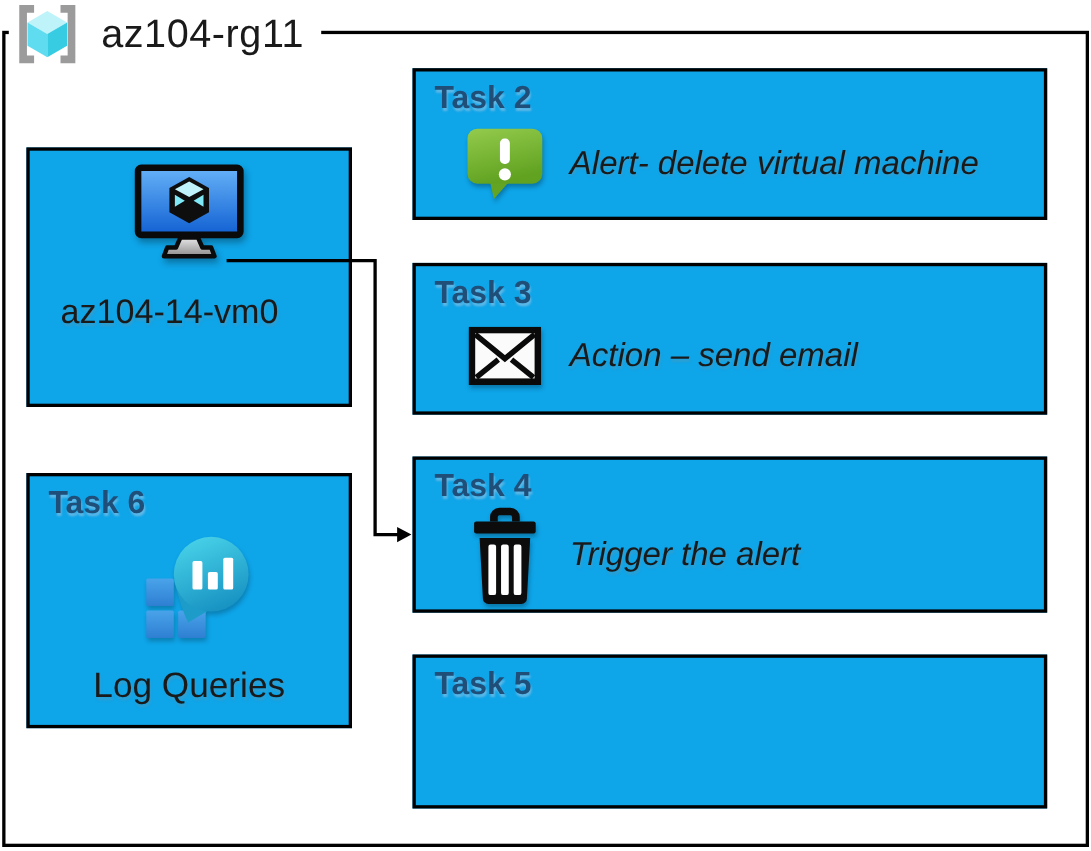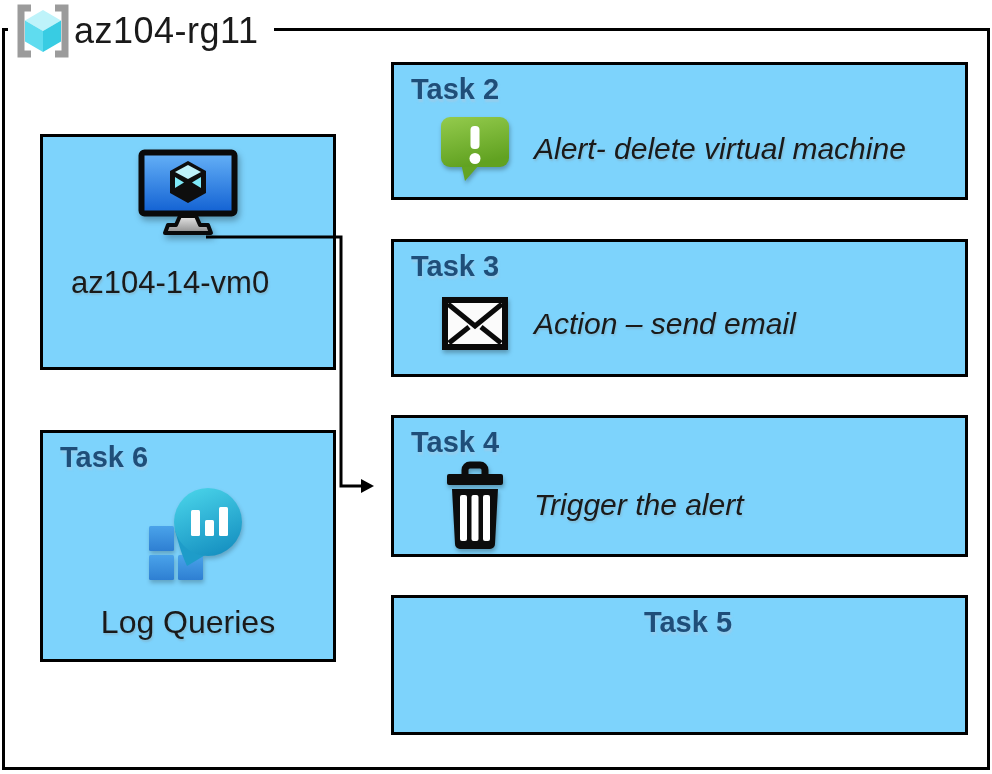--- a/index.html
+++ b/index.html
@@ -6,42 +6,41 @@
   .canvas{
     position:relative;width:992px;height:774px;background:#ffffff;
     font-family:"Liberation Sans",sans-serif;overflow:hidden;
   }
   .outer-box{
     position:absolute;left:2px;top:28px;width:988px;height:742px;
     border:3px solid #000;box-sizing:border-box;background:#ffffff;
   }
   .rg-header{
     position:absolute;left:8px;top:2px;z-index:6;
-    display:flex;align-items:center;
+    display:flex;align-items:center;gap:18px;
     background:#ffffff;padding:0 16px 4px 4px;
   }
   .rg-title{font-size:36px;color:#1a1a1a;letter-spacing:.5px;}
   .task-box{
-    position:absolute;background:#7dd3fc;border:3px solid #000;
+    position:absolute;background:#0ea5e9;border:3px solid #000;
     box-sizing:border-box;
-    margin-left:16px;
   }
   .task-heading{
     font-weight:bold;font-size:29px;color:#1F4E79;
     margin:9px 0 0 17px;line-height:1.1;
     text-shadow:1px 3px 2px rgba(170,200,225,0.55);
   }
   
   .box-task1{left:24px;top:134px;width:296px;height:236px;}
   .box-task6{left:24px;top:430px;width:296px;height:232px;}
   
   .box-task2{left:375px;top:62px;width:577px;height:138px;}
   .box-task3{left:375px;top:239px;width:577px;height:138px;}
   .box-task4{left:375px;top:415px;width:577px;height:142px;}
-  .box-task5{left:375px;top:595px;width:577px;height:140px;text-align:center;}
+  .box-task5{left:375px;top:595px;width:577px;height:140px;}
 
   .content-row{display:flex;align-items:center;margin:6px 0 0 38px;font-style:italic;}
   .box-task2 .content-row{margin-top:8px;}
   .icon-cell{
     width:86px;min-height:70px;display:flex;align-items:center;justify-content:center;
     filter:drop-shadow(1px 3px 2px rgba(0,0,0,0.28));
   }
   .task-label{
     margin-left:16px;font-size:30px;color:#1a1a1a;
     text-shadow:1px 2px 2px rgba(140,140,140,0.30);white-space:nowrap;

